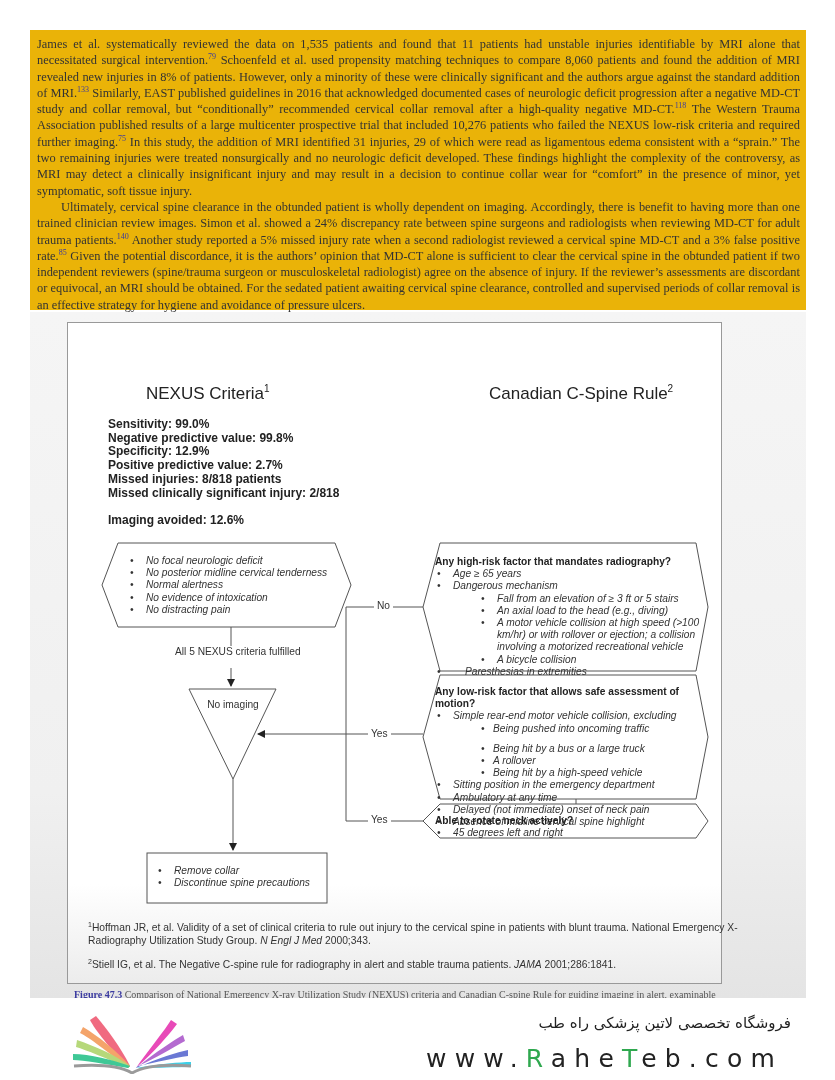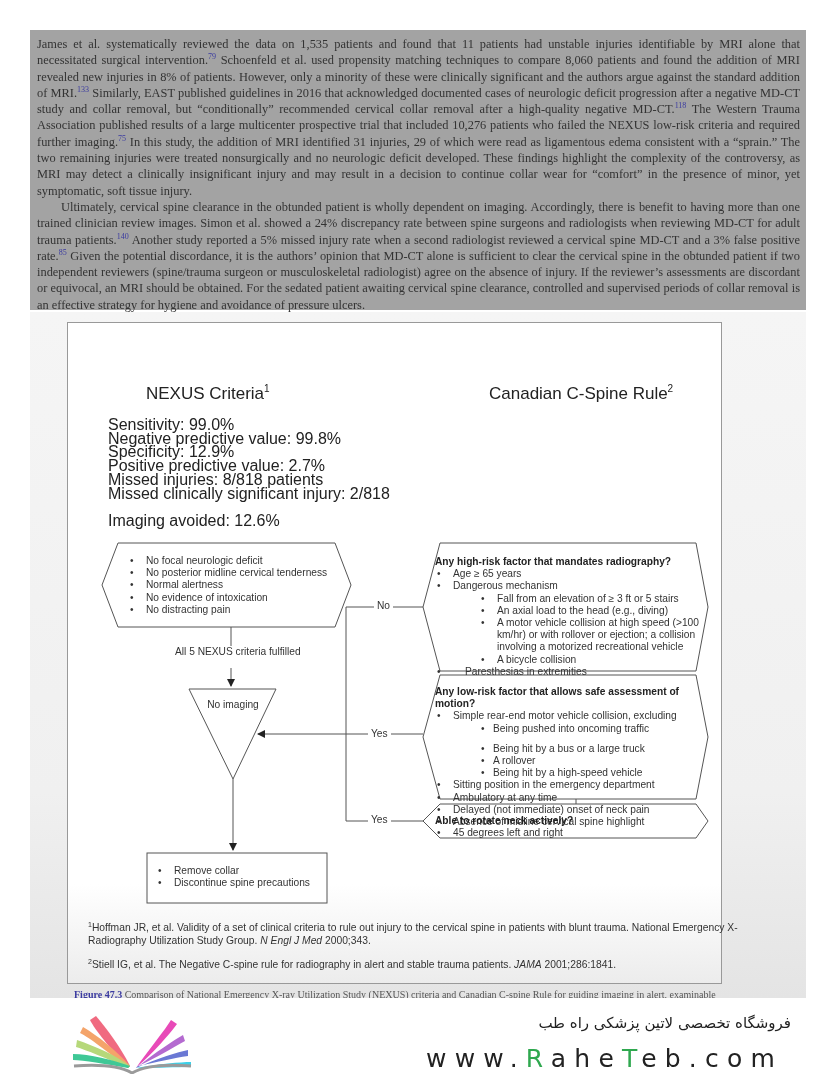--- a/index.html
+++ b/index.html
@@ -1,34 +1,34 @@
 <!DOCTYPE html>
 <html><head>
 <meta charset="utf-8">
 <style>
   html,body{margin:0;padding:0;}
   body{width:835px;height:1080px;background:#ffffff;position:relative;overflow:hidden;font-family:"Liberation Serif",serif;}
-  .textblock{position:absolute;left:30px;top:30px;width:776px;height:280px;background:#a3a3a3;}
+  .textblock{position:absolute;left:30px;top:30px;width:776px;height:280px;background:#eab308;}
   .textblock p{margin:0;padding:0 6px 0 7px;font-size:12.4px;line-height:16.3px;color:#333;text-align:justify;}
   .textblock p.first{padding-top:6px;}
   .textblock p.indent{text-indent:24px;}
   sup.ref{color:#3a3aa0;font-size:8px;line-height:0;}
   .figwrap{position:absolute;left:30px;top:312px;width:776px;height:686px;background:linear-gradient(to bottom,#f5f5f5 0%,#f0f0f0 70%,#e4e4e4 100%);}
   .figure{position:absolute;left:67px;top:322px;width:653px;height:660px;background:linear-gradient(to bottom,#ffffff 0%,#ffffff 85%,#ececec 100%);border:1px solid #999;font-family:"Liberation Sans",sans-serif;color:#222;}
   .fig-title{position:absolute;left:0;width:653px;top:20px;text-align:center;font-size:17px;}
   .col-head{position:absolute;font-size:17px;}
   .col-head sup{font-size:10px;}
-  .stats{position:absolute;font-size:16px;line-height:13.7px;}
+  .stats{position:absolute;font-size:12px;line-height:13.7px;font-weight:bold;}
   .stats div{white-space:nowrap;}
   .gap{height:13.7px;}
   svg.flow{position:absolute;left:0;top:0;}
   .box{position:absolute;font-size:10.2px;line-height:12.2px;color:#333;}
   .box .q{font-weight:bold;color:#222;margin-top:8px;}
   .box ul{margin:0;padding:0;list-style:none;}
-  .box li{position:relative;padding-left:18px;}
+  .box li{position:relative;padding-left:18px;font-style:italic;}
   .box li:before{content:"•";position:absolute;left:2px;}
   .box li.sub{padding-left:62px;}
   .box li.sub:before{left:46px;}
   .lbl{position:absolute;font-size:10.2px;color:#333;background:#fff;padding:0 3px;}
   .refs{position:absolute;left:88px;top:918px;width:680px;font-size:10.3px;line-height:13px;color:#333;font-family:"Liberation Sans",sans-serif;}
   .refs sup{font-size:7px;}
   .caption{position:absolute;left:74px;top:989px;width:720px;height:9px;overflow:hidden;font-size:10px;color:#555;white-space:nowrap;line-height:12px;}
   .caption b{color:#3a3aa0;}
   .logo{position:absolute;left:70px;top:1008px;width:125px;height:66px;}
   .fa{position:absolute;left:448px;top:1014px;width:343px;text-align:right;font-family:"DejaVu Sans",sans-serif;font-size:15px;color:#222;direction:rtl;}

